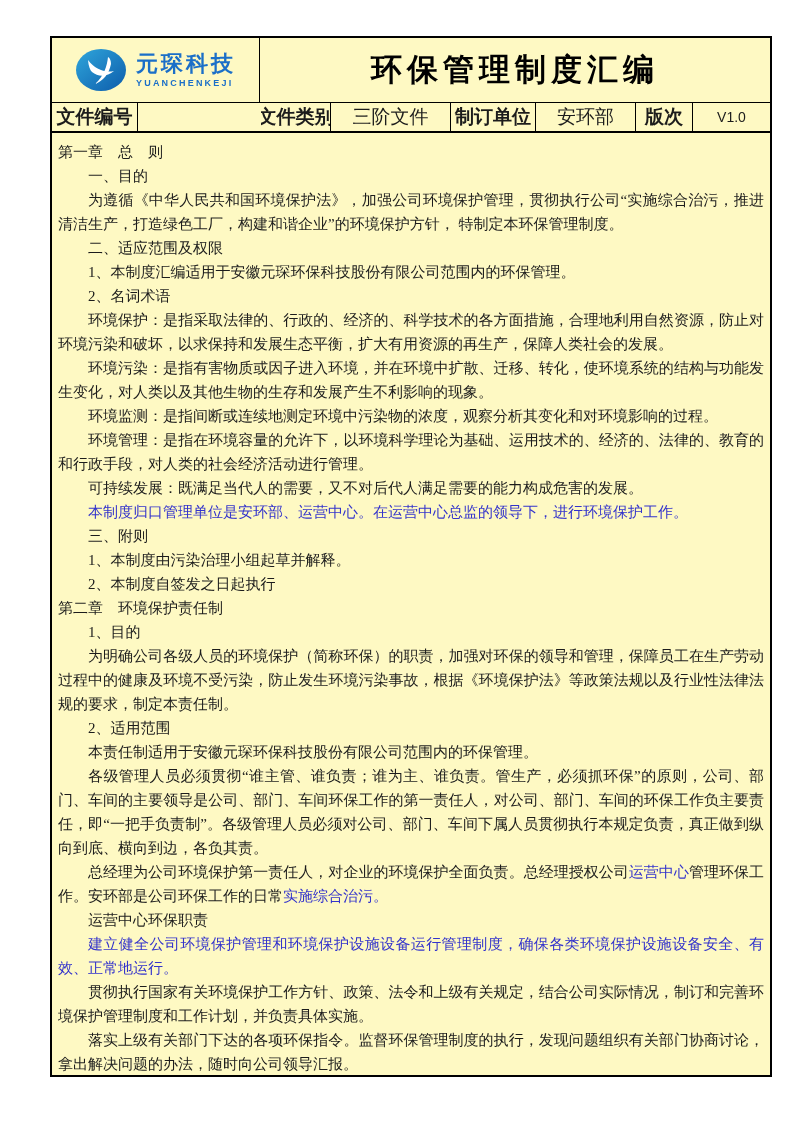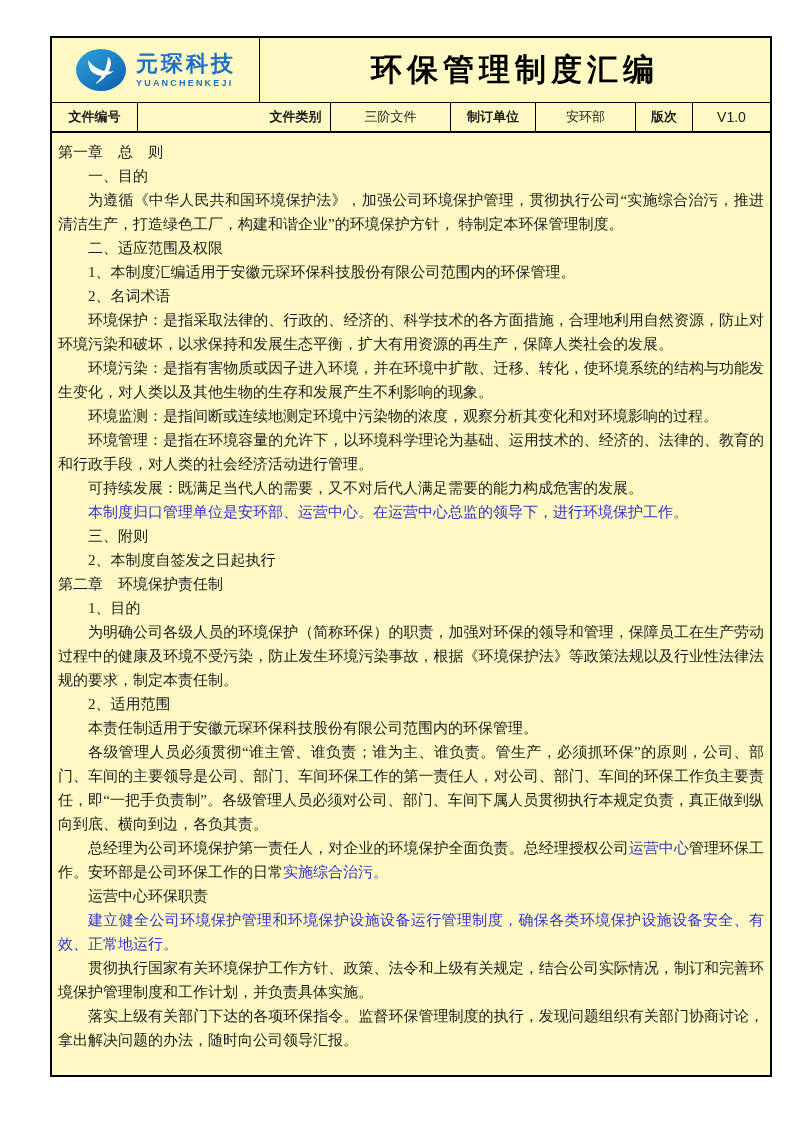--- a/index.html
+++ b/index.html
@@ -22,21 +22,21 @@
   .logo-cn { font-size:22px; font-weight:bold; color:#1b6fc8; letter-spacing:3px; font-family:"Liberation Sans",sans-serif; }
   .logo-en { font-size:9px; font-weight:bold; color:#1b6fc8; letter-spacing:2.2px; margin-top:4px; font-family:"Liberation Sans",sans-serif; }
   .hdr-title-cell {
     flex:1; display:flex; align-items:center; justify-content:center;
     font-size:31px; font-weight:bold; letter-spacing:5px; color:#000;
   }
   
   .inforow { display:flex; height:30px; border-bottom:2px solid #000; align-items:stretch; }
   .ic {
     border-right:1px solid #000; display:flex; align-items:center; justify-content:center;
-    font-size:13px; overflow:hidden; white-space:nowrap;
+    font-size:19px; overflow:hidden; white-space:nowrap;
   }
   .ic:last-child { border-right:none; }
   .ic.lab { font-weight:bold; }
   .ic.sans { font-family:"Liberation Sans",sans-serif; font-size:14px; }
   .w-docno-l { width:86px; } .w-docno-v { width:123px;margin-top:47px; }
   .w-cat-l { width:70px; }  .w-cat-v { width:120px; }
   .w-unit-l { width:85px; } .w-unit-v { width:100px; }
   .w-ver-l { width:57px; }  .w-ver-v { flex:1; }
   
   .docbody {
@@ -92,20 +92,21 @@
         <p class="para"><span>二、适应范围及权限</span></p>
         <p class="para"><span>1、本制度汇编适用于安徽元琛环保科技股份有限公司范围内的环保管理。</span></p>
         <p class="para"><span>2、名词术语</span></p>
         <p class="para"><span>环境保护：是指采取法律的、行政的、经济的、科学技术的各方面措施，合理地利用自然资源，防止对环境污染和破坏，以求保持和发展生态平衡，扩大有用资源的再生产，保障人类社会的发展。</span></p>
         <p class="para"><span>环境污染：是指有害物质或因子进入环境，并在环境中扩散、迁移、转化，使环境系统的结构与功能发生变化，对人类以及其他生物的生存和发展产生不利影响的现象。</span></p>
         <p class="para"><span>环境监测：是指间断或连续地测定环境中污染物的浓度，观察分析其变化和对环境影响的过程。</span></p>
         <p class="para"><span>环境管理：是指在环境容量的允许下，以环境科学理论为基础、运用技术的、经济的、法律的、教育的和行政手段，对人类的社会经济活动进行管理。</span></p>
         <p class="para"><span>可持续发展：既满足当代人的需要，又不对后代人满足需要的能力构成危害的发展。</span></p>
         <p class="para"><span class="blue">本制度归口管理单位是安环部、运营中心。在运营中心总监的领导下，进行环境保护工作。</span></p>
         <p class="para"><span>三、附则</span></p>
+        <p class="para"><span>1、本制度由污染治理小组起草并解释。</span></p>
         <p class="para"><span>2、本制度自签发之日起执行</span></p>
         <p class="chapter"><span>第二章　环境保护责任制</span></p>
         <p class="para"><span>1、目的</span></p>
         <p class="para"><span>为明确公司各级人员的环境保护（简称环保）的职责，加强对环保的领导和管理，保障员工在生产劳动过程中的健康及环境不受污染，防止发生环境污染事故，根据《环境保护法》等政策法规以及行业性法律法规的要求，制定本责任制。</span></p>
         <p class="para"><span>2、适用范围</span></p>
         <p class="para"><span>本责任制适用于安徽元琛环保科技股份有限公司范围内的环保管理。</span></p>
         <p class="para"><span>各级管理人员必须贯彻“谁主管、谁负责；谁为主、谁负责。管生产，必须抓环保”的原则，公司、部门、车间的主要领导是公司、部门、车间环保工作的第一责任人，对公司、部门、车间的环保工作负主要责任，即“一把手负责制”。各级管理人员必须对公司、部门、车间下属人员贯彻执行本规定负责，真正做到纵向到底、横向到边，各负其责。</span></p>
         <p class="para"><span>总经理为公司环境保护第一责任人，对企业的环境保护全面负责。总经理授权公司</span><span class="blue">运营中心</span><span>管理环保工作。安环部是公司环保工作的日常</span><span class="blue">实施综合治污。</span></p>
         <p class="para"><span>运营中心环保职责</span></p>
         <p class="para"><span class="blue">建立健全公司环境保护管理和环境保护设施设备运行管理制度，确保各类环境保护设施设备安全、有效、正常地运行。</span></p>

